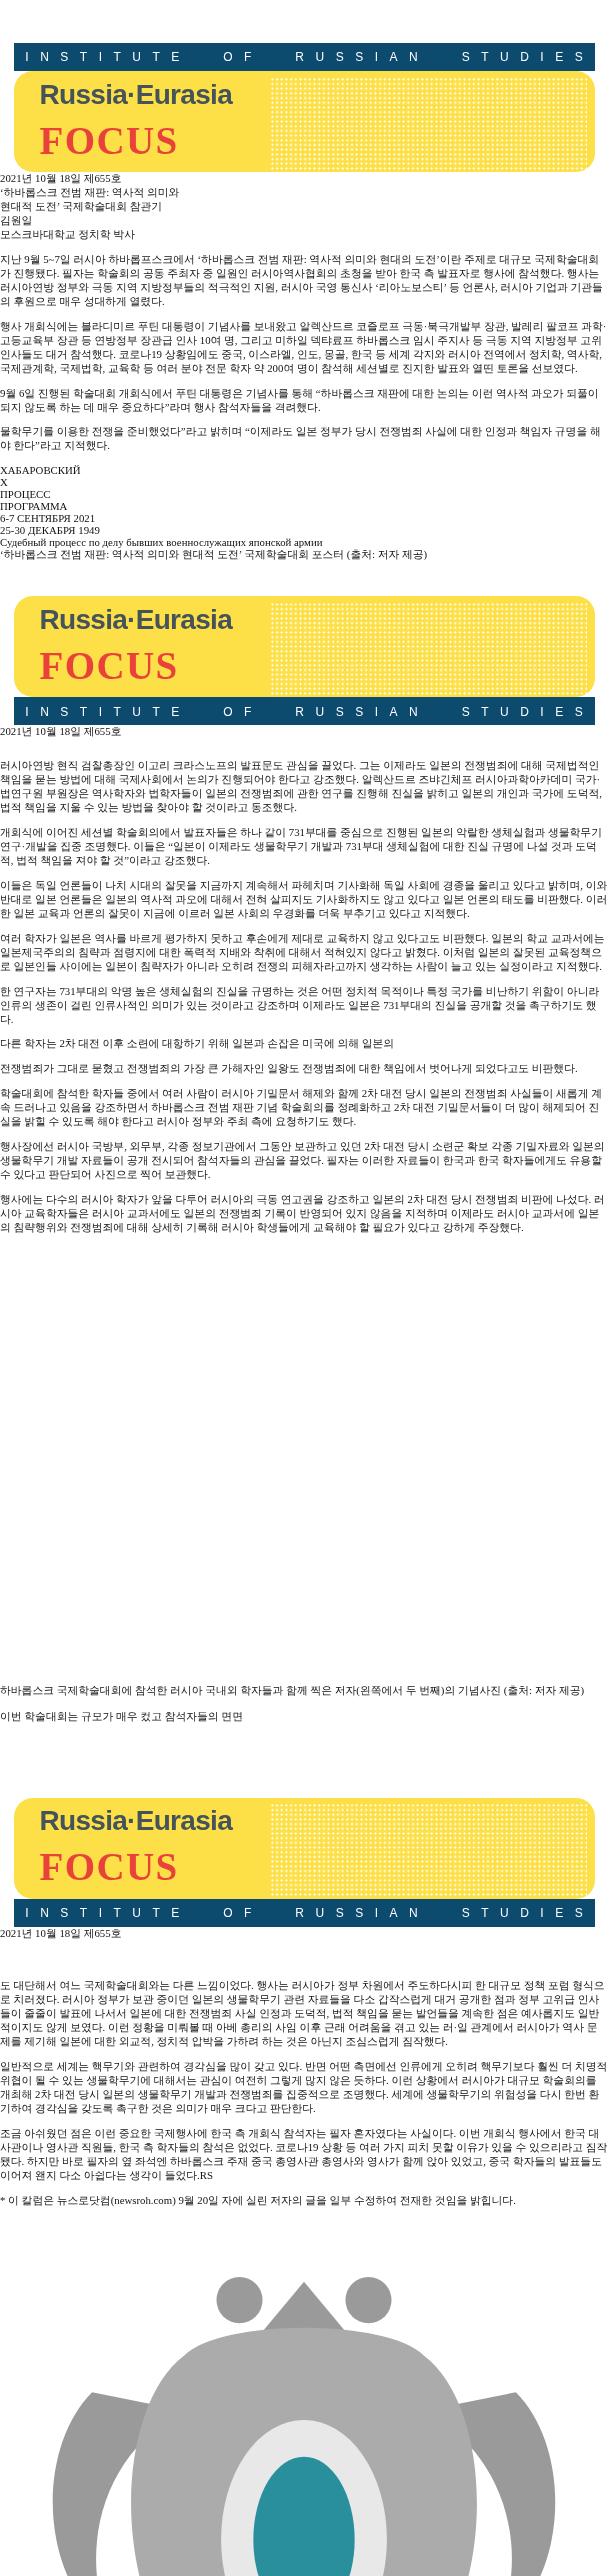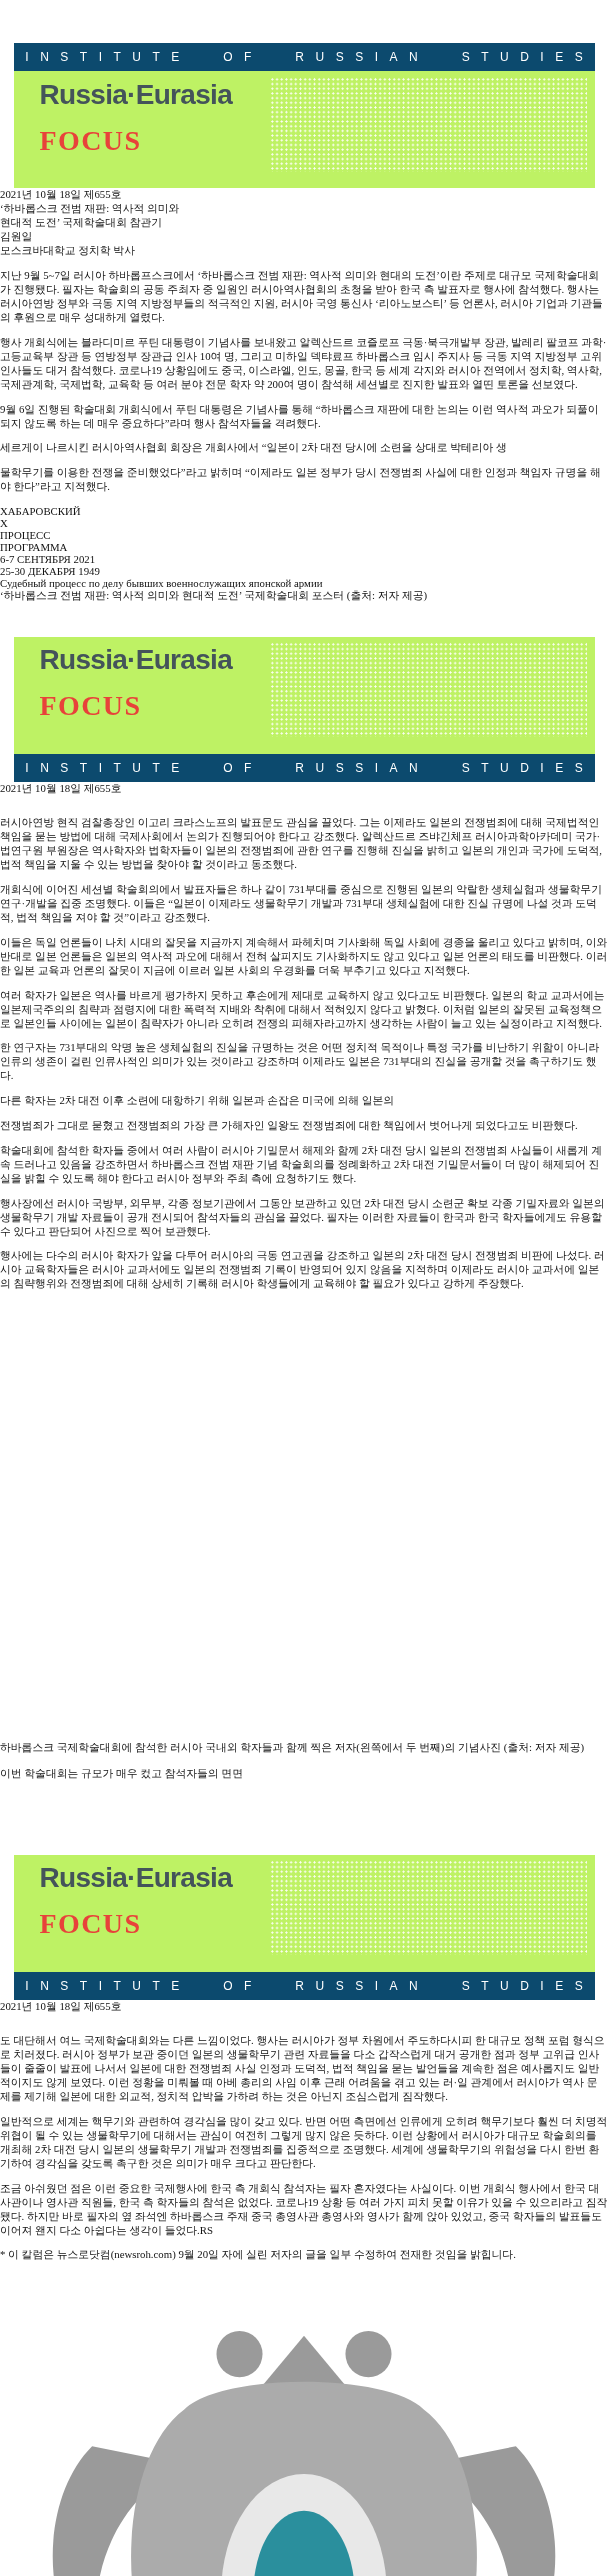--- a/index.html
+++ b/index.html
@@ -4,26 +4,26 @@
 <style>
   html,body{margin:0;padding:0;background:#ffffff;}
   body{width:608px;font-family:"Liberation Serif","DejaVu Serif",serif;color:#111;}
   .sheet{width:608px;position:relative;}
 
   
   .inst-bar{margin:0 13.5px;background:#0c4a6e;color:#fff;
     font-family:"Liberation Sans","DejaVu Sans",sans-serif;font-weight:normal;
     font-size:12px;letter-spacing:11.5px;word-spacing:17.6px;text-align:center;
     padding:7.4px 0 6.8px 11.5px;white-space:nowrap;overflow:hidden;}
-  .brand-area{margin:0 13.5px;background:#bef264;position:relative;height:117px;overflow:hidden;}
+  .brand-area{margin:0 13.5px;background:#fde047;position:relative;height:101px;overflow:hidden;border-radius:19px;}
   .brand-text{position:absolute;left:26px;top:9.5px;line-height:1;}
   .brand-line1{font-family:"Liberation Sans","DejaVu Sans",sans-serif;font-weight:bold;
     color:#44545a;font-size:28px;letter-spacing:-0.7px;}
   .brand-line2{font-family:"Liberation Serif","DejaVu Serif",serif;font-weight:bold;
-    color:#e8423a;font-size:28px;letter-spacing:1.4px;margin-top:18px;}
+    color:#e8423a;font-size:39px;letter-spacing:1.4px;margin-top:12px;}
   .dot-map{position:absolute;right:8px;top:5.4px;width:317px;height:95px;
     background-image:radial-gradient(#fdfdf8 0.9px, rgba(0,0,0,0) 1.1px);
     background-size:4.7px 4.7px;
     clip-path:polygon(8% 55%,14% 42%,20% 48%,24% 30%,31% 35%,34% 18%,42% 22%,46% 6%,
       57% 10%,63% 2%,74% 8%,82% 4%,90% 14%,96% 10%,99% 30%,93% 40%,97% 55%,90% 62%,
       95% 78%,86% 74%,88% 92%,78% 82%,70% 95%,62% 80%,52% 93%,47% 74%,38% 84%,33% 66%,
       22% 74%,18% 58%;}
   .date-line{margin:9.5px 24px 0 0;text-align:right;font-weight:bold;font-size:9.8px;}
 
   
@@ -140,21 +140,20 @@
     <div class="author">김원일</div>
     <div class="affil">모스크바대학교 정치학 박사</div>
   </div>
 
   <div class="cols">
     <div class="col">
       <div>
           <p class="para">지난 9월 5~7일 러시아 하바롭프스크에서 ‘하바롭스크 전범 재판: 역사적 의미와 현대의 도전’이란 주제로 대규모 국제학술대회가 진행됐다. 필자는 학술회의 공동 주최자 중 일원인 러시아역사협회의 초청을 받아 한국 측 발표자로 행사에 참석했다. 행사는 러시아연방 정부와 극동 지역 지방정부들의 적극적인 지원, 러시아 국영 통신사 ‘리아노보스티’ 등 언론사, 러시아 기업과 기관들의 후원으로 매우 성대하게 열렸다.</p>
           <p class="para">행사 개회식에는 블라디미르 푸틴 대통령이 기념사를 보내왔고 알렉산드르 코즐로프 극동·북극개발부 장관, 발레리 팔코프 과학·고등교육부 장관 등 연방정부 장관급 인사 10여 명, 그리고 미하일 덱탸료프 하바롭스크 임시 주지사 등 극동 지역 지방정부 고위인사들도 대거 참석했다. 코로나19 상황임에도 중국, 이스라엘, 인도, 몽골, 한국 등 세계 각지와 러시아 전역에서 정치학, 역사학, 국제관계학, 국제법학, 교육학 등 여러 분야 전문 학자 약 200여 명이 참석해 세션별로 진지한 발표와 열띤 토론을 선보였다.</p>
           <p class="para">9월 6일 진행된 학술대회 개회식에서 푸틴 대통령은 기념사를 통해 “하바롭스크 재판에 대한 논의는 이런 역사적 과오가 되풀이되지 않도록 하는 데 매우 중요하다”라며 행사 참석자들을 격려했다.</p>
-          <p class="para">세르게이 나르시킨 러시아역사협회 회장은 개회사에서 “일본이 2차 대전 당시에 소련을 상대로 박테리아 생</p>
         </div>
     </div>
     <div class="col">
       <div>
           <p class="para cont">물학무기를 이용한 전쟁을 준비했었다”라고 밝히며 “이제라도 일본 정부가 당시 전쟁범죄 사실에 대한 인정과 책임자 규명을 해야 한다”라고 지적했다.</p>
         </div>
 
       <div class="poster">
         <div class="film f1"></div>
         <div class="film f2"></div>
@@ -242,21 +241,21 @@
   <div class="brand-area">
     <div class="brand-text">
       <div class="brand-line1">Russia·Eurasia</div>
       <div class="brand-line2">FOCUS</div>
     </div>
     <div class="dot-map"></div>
   </div>
   <div class="inst-bar">INSTITUTE OF RUSSIAN STUDIES</div>
   <div class="date-line">2021년 10월 18일 제655호</div>
 
-  <div class="cols" style="margin-top:20px;">
+  <div class="cols" style="margin-top:38px;">
     <div class="col">
       <div>
           <p class="para cont">도 대단해서 여느 국제학술대회와는 다른 느낌이었다. 행사는 러시아가 정부 차원에서 주도하다시피 한 대규모 정책 포럼 형식으로 치러졌다. 러시아 정부가 보관 중이던 일본의 생물학무기 관련 자료들을 다소 갑작스럽게 대거 공개한 점과 정부 고위급 인사들이 줄줄이 발표에 나서서 일본에 대한 전쟁범죄 사실 인정과 도덕적, 법적 책임을 묻는 발언들을 계속한 점은 예사롭지도 일반적이지도 않게 보였다. 이런 정황을 미뤄볼 때 아베 총리의 사임 이후 근래 어려움을 겪고 있는 러·일 관계에서 러시아가 역사 문제를 제기해 일본에 대한 외교적, 정치적 압박을 가하려 하는 것은 아닌지 조심스럽게 짐작했다.</p>
           <p class="para">일반적으로 세계는 핵무기와 관련하여 경각심을 많이 갖고 있다. 반면 어떤 측면에선 인류에게 오히려 핵무기보다 훨씬 더 치명적 위협이 될 수 있는 생물학무기에 대해서는 관심이 여전히 그렇게 많지 않은 듯하다. 이런 상황에서 러시아가 대규모 학술회의를 개최해 2차 대전 당시 일본의 생물학무기 개발과 전쟁범죄를 집중적으로 조명했다. 세계에 생물학무기의 위험성을 다시 한번 환기하여 경각심을 갖도록 촉구한 것은 의미가 매우 크다고 판단한다.</p>
           <p class="para">조금 아쉬웠던 점은 이런 중요한 국제행사에 한국 측 개회식 참석자는 필자 혼자였다는 사실이다. 이번 개회식 행사에서 한국 대사관이나 영사관 직원들, 한국 측 학자들의 참석은 없었다. 코로나19 상황 등 여러 가지 피치 못할 이유가 있을 수 있으리라고 짐작됐다. 하지만 바로 필자의 옆 좌석엔 하바롭스크 주재 중국 총영사관 총영사와 영사가 함께 앉아 있었고, 중국 학자들의 발표들도 이어져 왠지 다소 아쉽다는 생각이 들었다.<span class="endmark" id="endmark-slot">RS</span></p>
         </div>
 
     </div>
     <div class="col"></div>
   </div>

